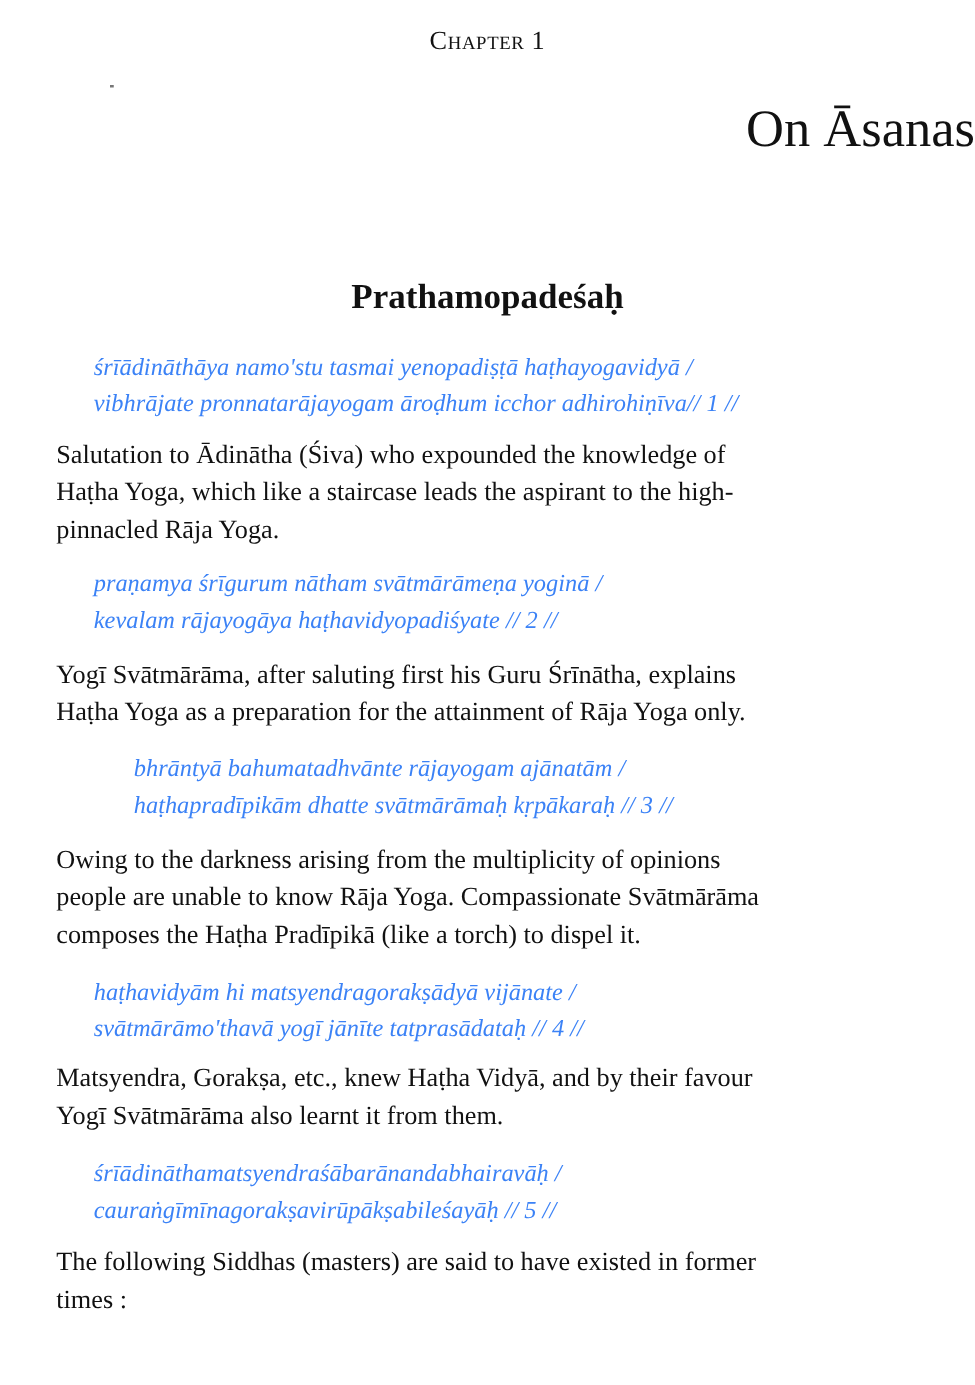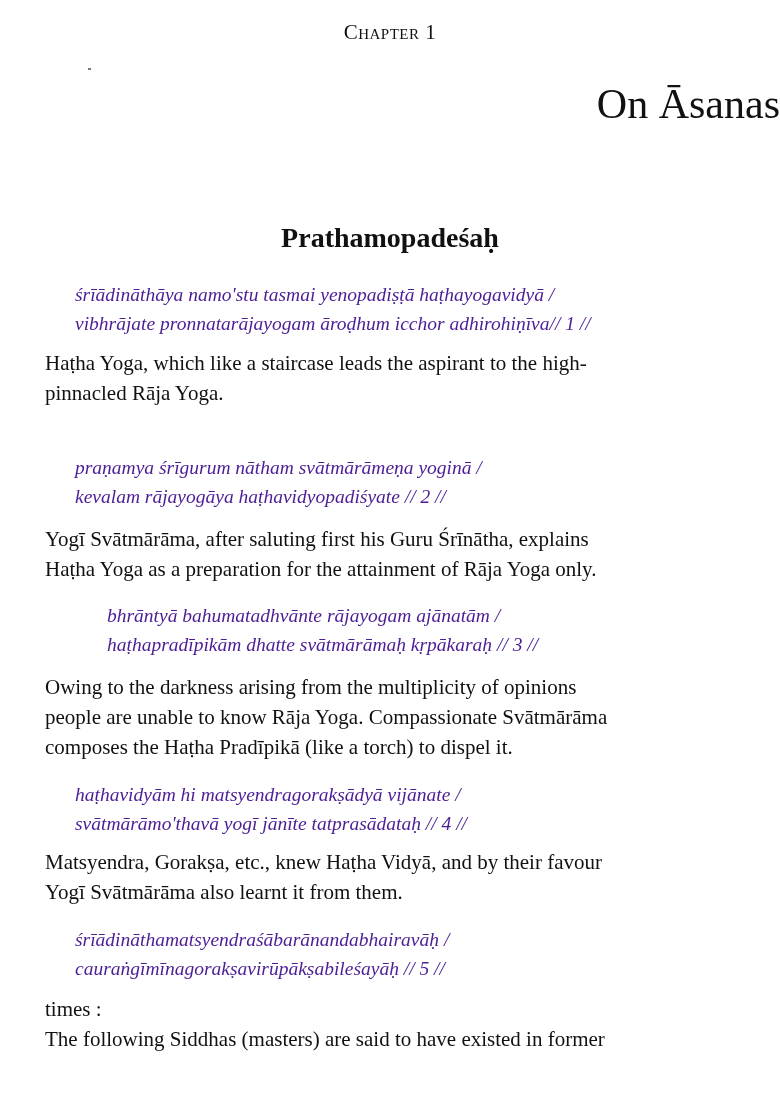--- a/index.html
+++ b/index.html
@@ -53,21 +53,21 @@
       font-weight: bold;
       color: #111;
     }
     .verse {
       position: absolute;
       left: 75px;
       width: 690px;
       font-style: italic;
       font-size: 19.5px;
       line-height: 29px;
-      color: #4c1d95;
+      color: #3b82f6;
       white-space: nowrap;
     }
     .verse .vline { display: block; }
     .translation {
       position: absolute;
       left: 45px;
       width: 720px;
       font-size: 21px;
       line-height: 30px;
       color: #111;
@@ -83,20 +83,21 @@
 
   <div class="chapter-label">Chapter 1</div>
   <div class="chapter-title">On Āsanas</div>
   <div class="section-heading">Prathamopadeśaḥ</div>
 
   <div class="verse" style="top:280px;">
     <span class="vline">śrīādināthāya namo'stu tasmai yenopadiṣṭā haṭhayogavidyā /</span>
     <span class="vline">vibhrājate pronnatarājayogam āroḍhum icchor adhirohiṇīva// 1 //</span>
   </div>
   <div class="translation" style="top:348px;">
+    <span class="tline">Salutation to Ādinātha (Śiva) who expounded the knowledge of</span>
     <span class="tline">Haṭha Yoga, which like a staircase leads the aspirant to the high-</span>
     <span class="tline">pinnacled Rāja Yoga.</span>
   </div>
 
   <div class="verse" style="top:453px;">
     <span class="vline">praṇamya śrīgurum nātham svātmārāmeṇa yoginā /</span>
     <span class="vline">kevalam rājayogāya haṭhavidyopadiśyate // 2 //</span>
   </div>
   <div class="translation" style="top:524px;">
     <span class="tline">Yogī Svātmārāma, after saluting first his Guru Śrīnātha, explains</span>
@@ -120,16 +121,16 @@
   <div class="translation" style="top:847px;">
     <span class="tline">Matsyendra, Gorakṣa, etc., knew Haṭha Vidyā, and by their favour</span>
     <span class="tline">Yogī Svātmārāma also learnt it from them.</span>
   </div>
 
   <div class="verse" style="top:925px;">
     <span class="vline">śrīādināthamatsyendraśābarānandabhairavāḥ /</span>
     <span class="vline">cauraṅgīmīnagorakṣavirūpākṣabileśayāḥ // 5 //</span>
   </div>
   <div class="translation" style="top:994px;">
+    <span class="tline">The following Siddhas (masters) are said to have existed in former</span>
     <span class="tline">times :</span>
-    <span class="tline">The following Siddhas (masters) are said to have existed in former</span>
   </div>
 </div>
 
 </body></html>

